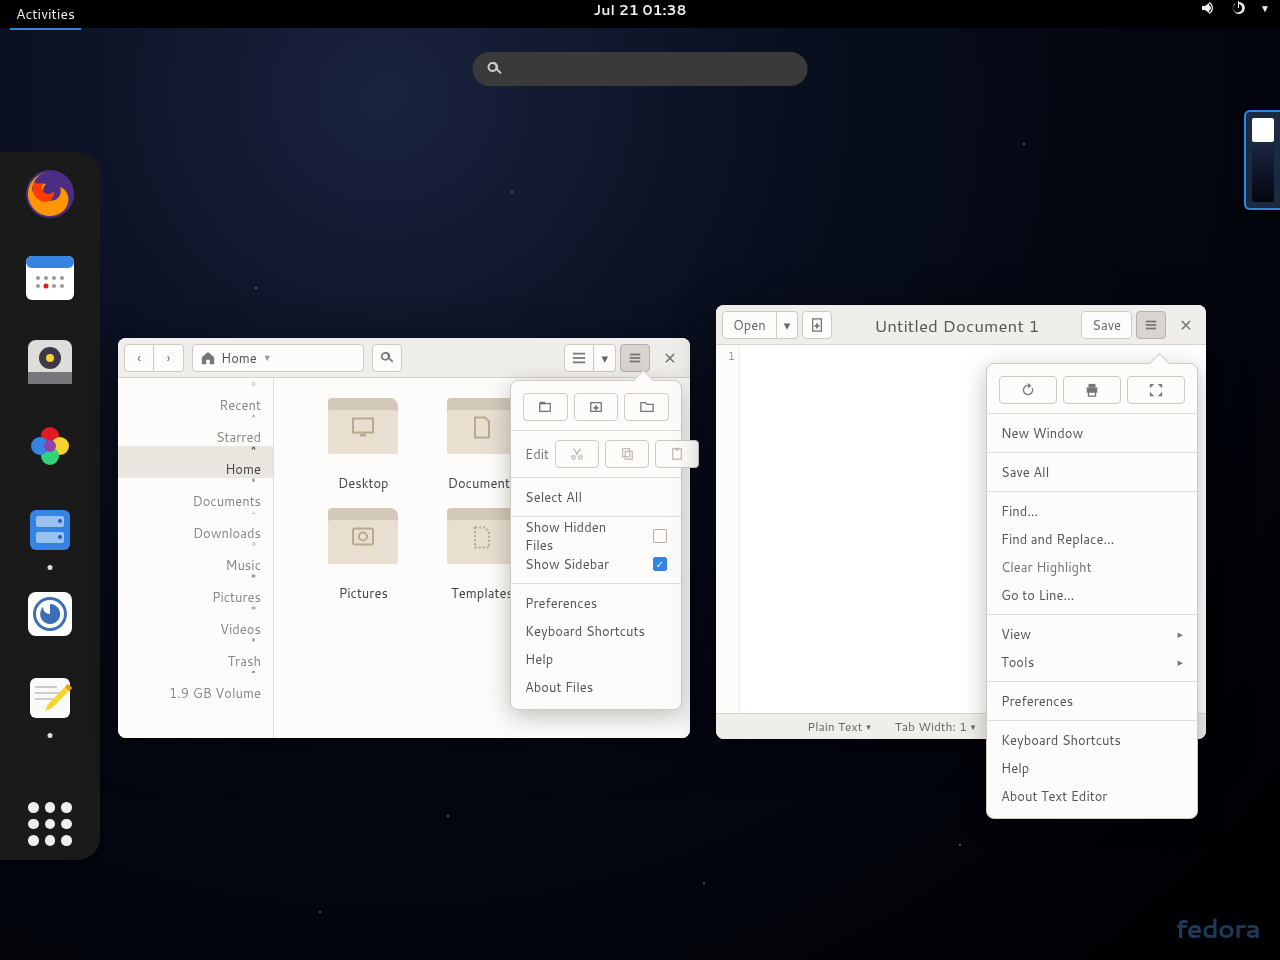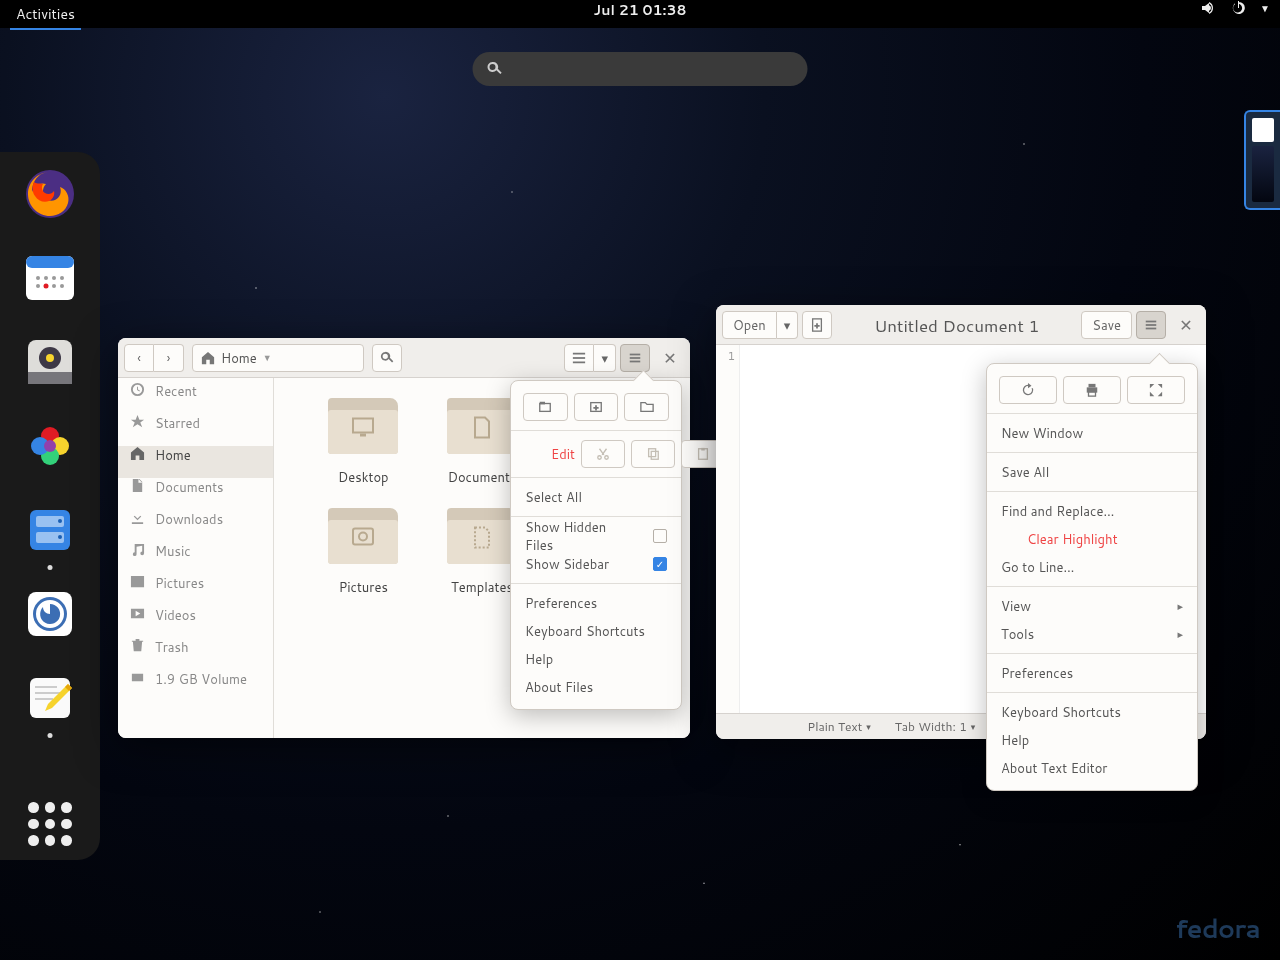--- a/index.html
+++ b/index.html
@@ -55,38 +55,38 @@
 .hbtn-group .hbtn:last-child { border-radius:0 4px 4px 0; border-left:none;}
 .hbtn-group .hbtn+.hbtn { border-left:none;}
 .close-btn { width:28px; height:28px; display:flex; align-items:center; justify-content:center; font-size:16px; color:#777; margin-left:2px;}
 .titlebar-title { flex:1; text-align:center; color:#555; font-size:17px;}
 .breadcrumb { flex:1; display:flex; align-items:center; height:28px; border:1px solid #cfc9c2; border-radius:4px; background:#fdfcfa; padding:0 8px; gap:6px; color:#555; font-size:13px; margin:0 4px;}
 .breadcrumb svg{width:14px;height:14px;fill:#777;}
 
 
 .files-body { flex:1; display:flex; background:#fdfcfa; position:relative; border-radius:0 0 8px 8px; overflow:visible;}
 .sidebar { width:156px; border-right:1px solid #e0ddd8; padding:4px 0; overflow:hidden;}
-.sb-item { height:32px; display:flex; align-items:flex-start; padding:0 12px; gap:10px; color:#888; font-size:13px;}
+.sb-item { height:32px; display:flex; align-items:flex-end; padding:0 12px; gap:10px; color:#888; font-size:13px;flex-direction:column;}
 .sb-item.active { background:#eae6e0; color:#444;}
 .sb-item svg { width:15px; height:15px; fill:#999;}
 .sb-item.active svg { fill:#666;}
 .folder-grid { flex:1; padding:20px 30px; display:grid; grid-template-columns:repeat(3,1fr); grid-auto-rows:110px; gap:0;}
-.folder-item { display:flex; flex-direction:column; align-items:center; gap:14px;}
+.folder-item { display:flex; flex-direction:column; align-items:center; gap:20px;}
 .folder-icon { width:70px; height:56px; position:relative;}
 .folder-back { position:absolute; inset:0; background:#d4c9b8; border-radius:4px 8px 4px 4px;}
 .folder-front { position:absolute; left:0; right:0; bottom:0; height:44px; background:#e8dfd0; border-radius:3px;}
 .folder-glyph { position:absolute; left:50%; top:58%; transform:translate(-50%,-50%); }
 .folder-glyph svg { width:24px; height:24px; fill:#b8a98f;}
 .folder-label { font-size:13px; color:#444;}
 
 
 .popover { position:absolute; background:#fdfcfa; border:1px solid #cfc9c2; border-radius:8px; box-shadow:0 6px 24px rgba(0,0,0,.25); padding:8px 0; font-size:13px; color:#555;}
 .popover::before { content:""; position:absolute; top:-8px; right:30px; width:14px; height:14px; background:#fdfcfa; border-left:1px solid #cfc9c2; border-top:1px solid #cfc9c2; transform:rotate(45deg);}
 .pop-row { height:28px; display:flex; align-items:center; padding:0 14px; justify-content:space-between; gap:20px;}
-.pop-row.disabled { color:#ef4444;margin-left:26px;}
+.pop-row.disabled { color:#737373;}
 .pop-btnrow { display:flex; gap:6px; padding:4px 12px;}
 .pop-btnrow .hbtn { flex:1; min-width:44px;}
 .pop-btnrow .hbtn.disabled { color:#c4beb4;}
 .pop-sep { height:1px; background:#e0ddd8; margin:5px 0;}
 .pop-check { width:14px; height:14px; border:1px solid #b5afa7; border-radius:2px;}
 .pop-check.on { background:#3584e4; border-color:#3584e4; display:flex; align-items:center; justify-content:center;}
 .pop-check.on::after { content:"✓"; color:#fff; font-size:10px;}
 .pop-sub::after { content:"▸"; color:#777; font-size:11px;}
 
 
@@ -487,20 +487,21 @@
             <svg class="ico" viewBox="0 0 16 16">
               <path d="M1 1h5L1 6zm14 0v5l-5-5zM1 15v-5l5 5zm14 0h-5l5-5z" fill="#777"></path>
             </svg>
           </div>
       </div>
       <div class="pop-sep"></div>
       <div class="pop-row">New Window</div>
       <div class="pop-sep"></div>
       <div class="pop-row">Save All</div>
       <div class="pop-sep"></div>
+      <div class="pop-row">Find…</div>
       <div class="pop-row">Find and Replace…</div>
       <div class="pop-row disabled">Clear Highlight</div>
       <div class="pop-row">Go to Line…</div>
       <div class="pop-sep"></div>
       <div class="pop-row pop-sub">
           <span>View</span>
         </div>
       <div class="pop-row pop-sub">
           <span>Tools</span>
         </div>

